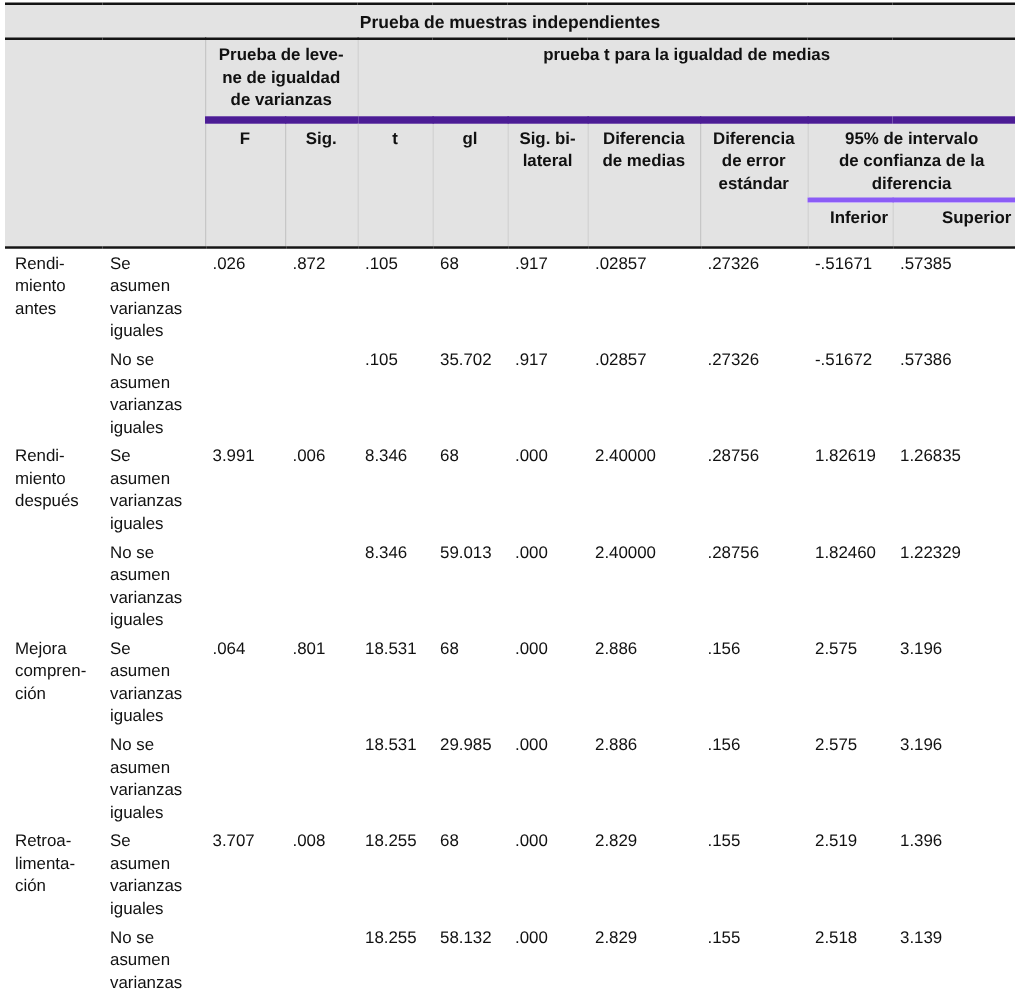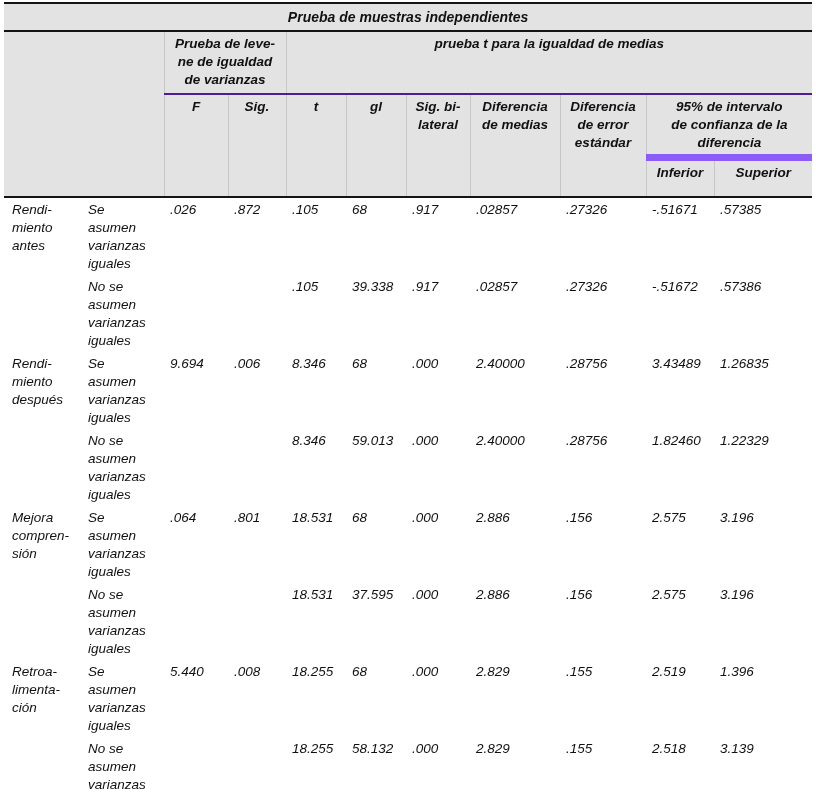--- a/index.html
+++ b/index.html
@@ -7,21 +7,20 @@
     padding: 0;
     background: #ffffff;
     font-family: "Liberation Sans", sans-serif;
     color: #111111;
   }
   .page {
     width: 816px;
     height: 792px;
     overflow: hidden;
     background: #ffffff;
-    font-style: italic;
   }
   table.spss {
     border-collapse: collapse;
     table-layout: fixed;
     width: 808px;
     margin: 2px 4px 0 4px;
     border-top: 2px solid #141414;
   }
   table.spss th, table.spss td {
     font-size: 13.5px;
@@ -38,24 +37,24 @@
     white-space: pre-line;
   }
   tr.title-row th {
     height: 22px;
     border-bottom: 2px solid #141414;
     font-size: 14px;
     vertical-align: middle;
     padding: 2px 0;
   }
   tr.group-row th { height: 56px; }
-  tr.group-row th.span-head { border-bottom: 2px solid #4c1d95; }
+  tr.group-row th.span-head { border-bottom: 6px solid #4c1d95; }
   tr.col-row th { height: 50px; }
-  tr.ci-row th { height: 30px; }
-  th.ci-head { border-bottom: 7px solid #8b5cf6; margin-top: 32px; }
+  tr.ci-row th { height: 30px; text-align: right; }
+  th.ci-head { border-bottom: 4px solid #8b5cf6; margin-top: 32px; }
   tr.group-row th + th,
   tr.col-row th + th,
   tr.ci-row th { border-left: 1px solid #c7c7c7; }
   tr.ci-row th:first-child { border-left: 1px solid #c7c7c7; }
   th.blank { border-left: none !important; }
   
   tbody td {
     background: #ffffff;
     padding: 3px 3px 2px 6px;
     text-align: left;
@@ -142,44 +141,44 @@
         <td class="num">.57385</td>
       </tr>
       <tr>
         <td class="asm">No se
 asumen
 varianzas
 iguales</td>
         <td class="num"></td>
         <td class="num"></td>
         <td class="num">.105</td>
-        <td class="num">39.338</td>
+        <td class="num">35.702</td>
         <td class="num">.917</td>
         <td class="num">.02857</td>
         <td class="num">.27326</td>
         <td class="num">-.51672</td>
         <td class="num">.57386</td>
       </tr>
 
       <tr>
         <td class="var" rowspan="2">Rendi-
 miento
 después</td>
         <td class="asm">Se
 asumen
 varianzas
 iguales</td>
-        <td class="num">9.694</td>
+        <td class="num">3.991</td>
         <td class="num">.006</td>
         <td class="num">8.346</td>
         <td class="num">68</td>
         <td class="num">.000</td>
         <td class="num">2.40000</td>
         <td class="num">.28756</td>
-        <td class="num">3.43489</td>
+        <td class="num">1.82619</td>
         <td class="num">1.26835</td>
       </tr>
       <tr>
         <td class="asm">No se
 asumen
 varianzas
 iguales</td>
         <td class="num"></td>
         <td class="num"></td>
         <td class="num">8.346</td>
@@ -187,21 +186,21 @@
         <td class="num">.000</td>
         <td class="num">2.40000</td>
         <td class="num">.28756</td>
         <td class="num">1.82460</td>
         <td class="num">1.22329</td>
       </tr>
 
       <tr>
         <td class="var" rowspan="2">Mejora
 compren-
-sión</td>
+ción</td>
         <td class="asm">Se
 asumen
 varianzas
 iguales</td>
         <td class="num">.064</td>
         <td class="num">.801</td>
         <td class="num">18.531</td>
         <td class="num">68</td>
         <td class="num">.000</td>
         <td class="num">2.886</td>
@@ -210,37 +209,37 @@
         <td class="num">3.196</td>
       </tr>
       <tr>
         <td class="asm">No se
 asumen
 varianzas
 iguales</td>
         <td class="num"></td>
         <td class="num"></td>
         <td class="num">18.531</td>
-        <td class="num">37.595</td>
+        <td class="num">29.985</td>
         <td class="num">.000</td>
         <td class="num">2.886</td>
         <td class="num">.156</td>
         <td class="num">2.575</td>
         <td class="num">3.196</td>
       </tr>
 
       <tr>
         <td class="var" rowspan="2">Retroa-
 limenta-
 ción</td>
         <td class="asm">Se
 asumen
 varianzas
 iguales</td>
-        <td class="num">5.440</td>
+        <td class="num">3.707</td>
         <td class="num">.008</td>
         <td class="num">18.255</td>
         <td class="num">68</td>
         <td class="num">.000</td>
         <td class="num">2.829</td>
         <td class="num">.155</td>
         <td class="num">2.519</td>
         <td class="num">1.396</td>
       </tr>
       <tr>

